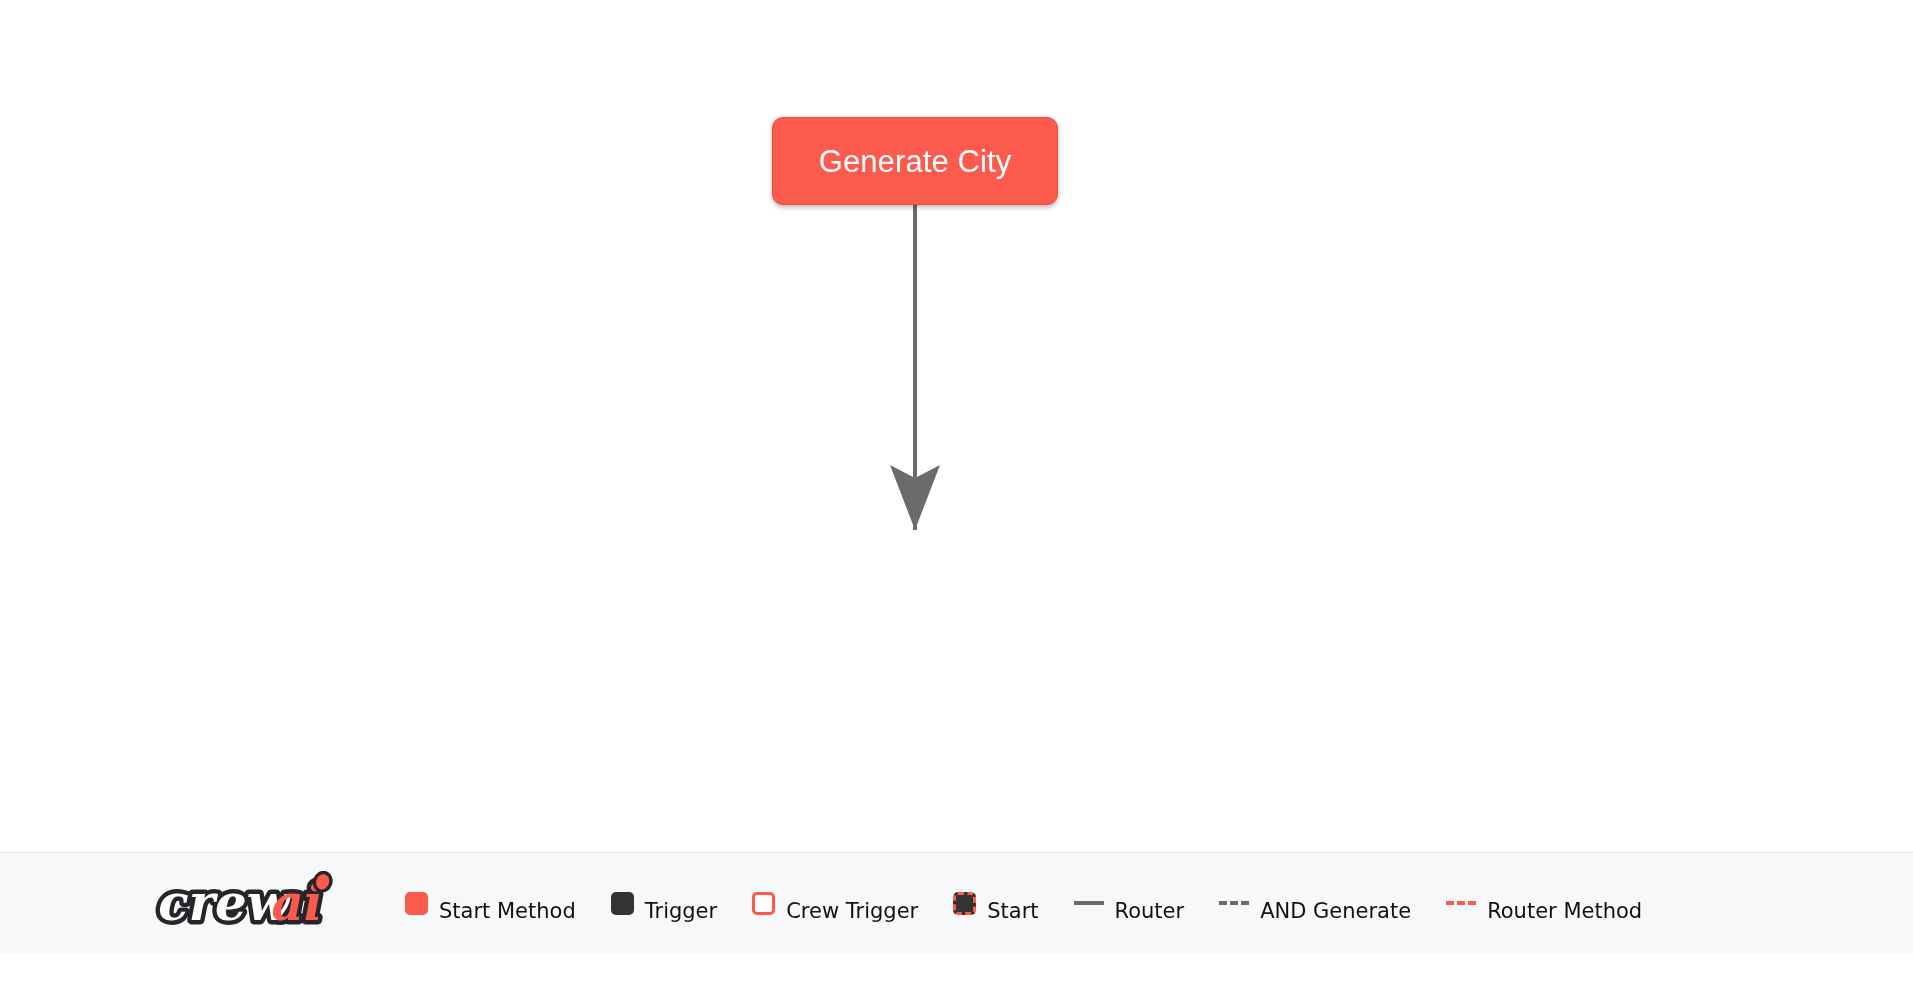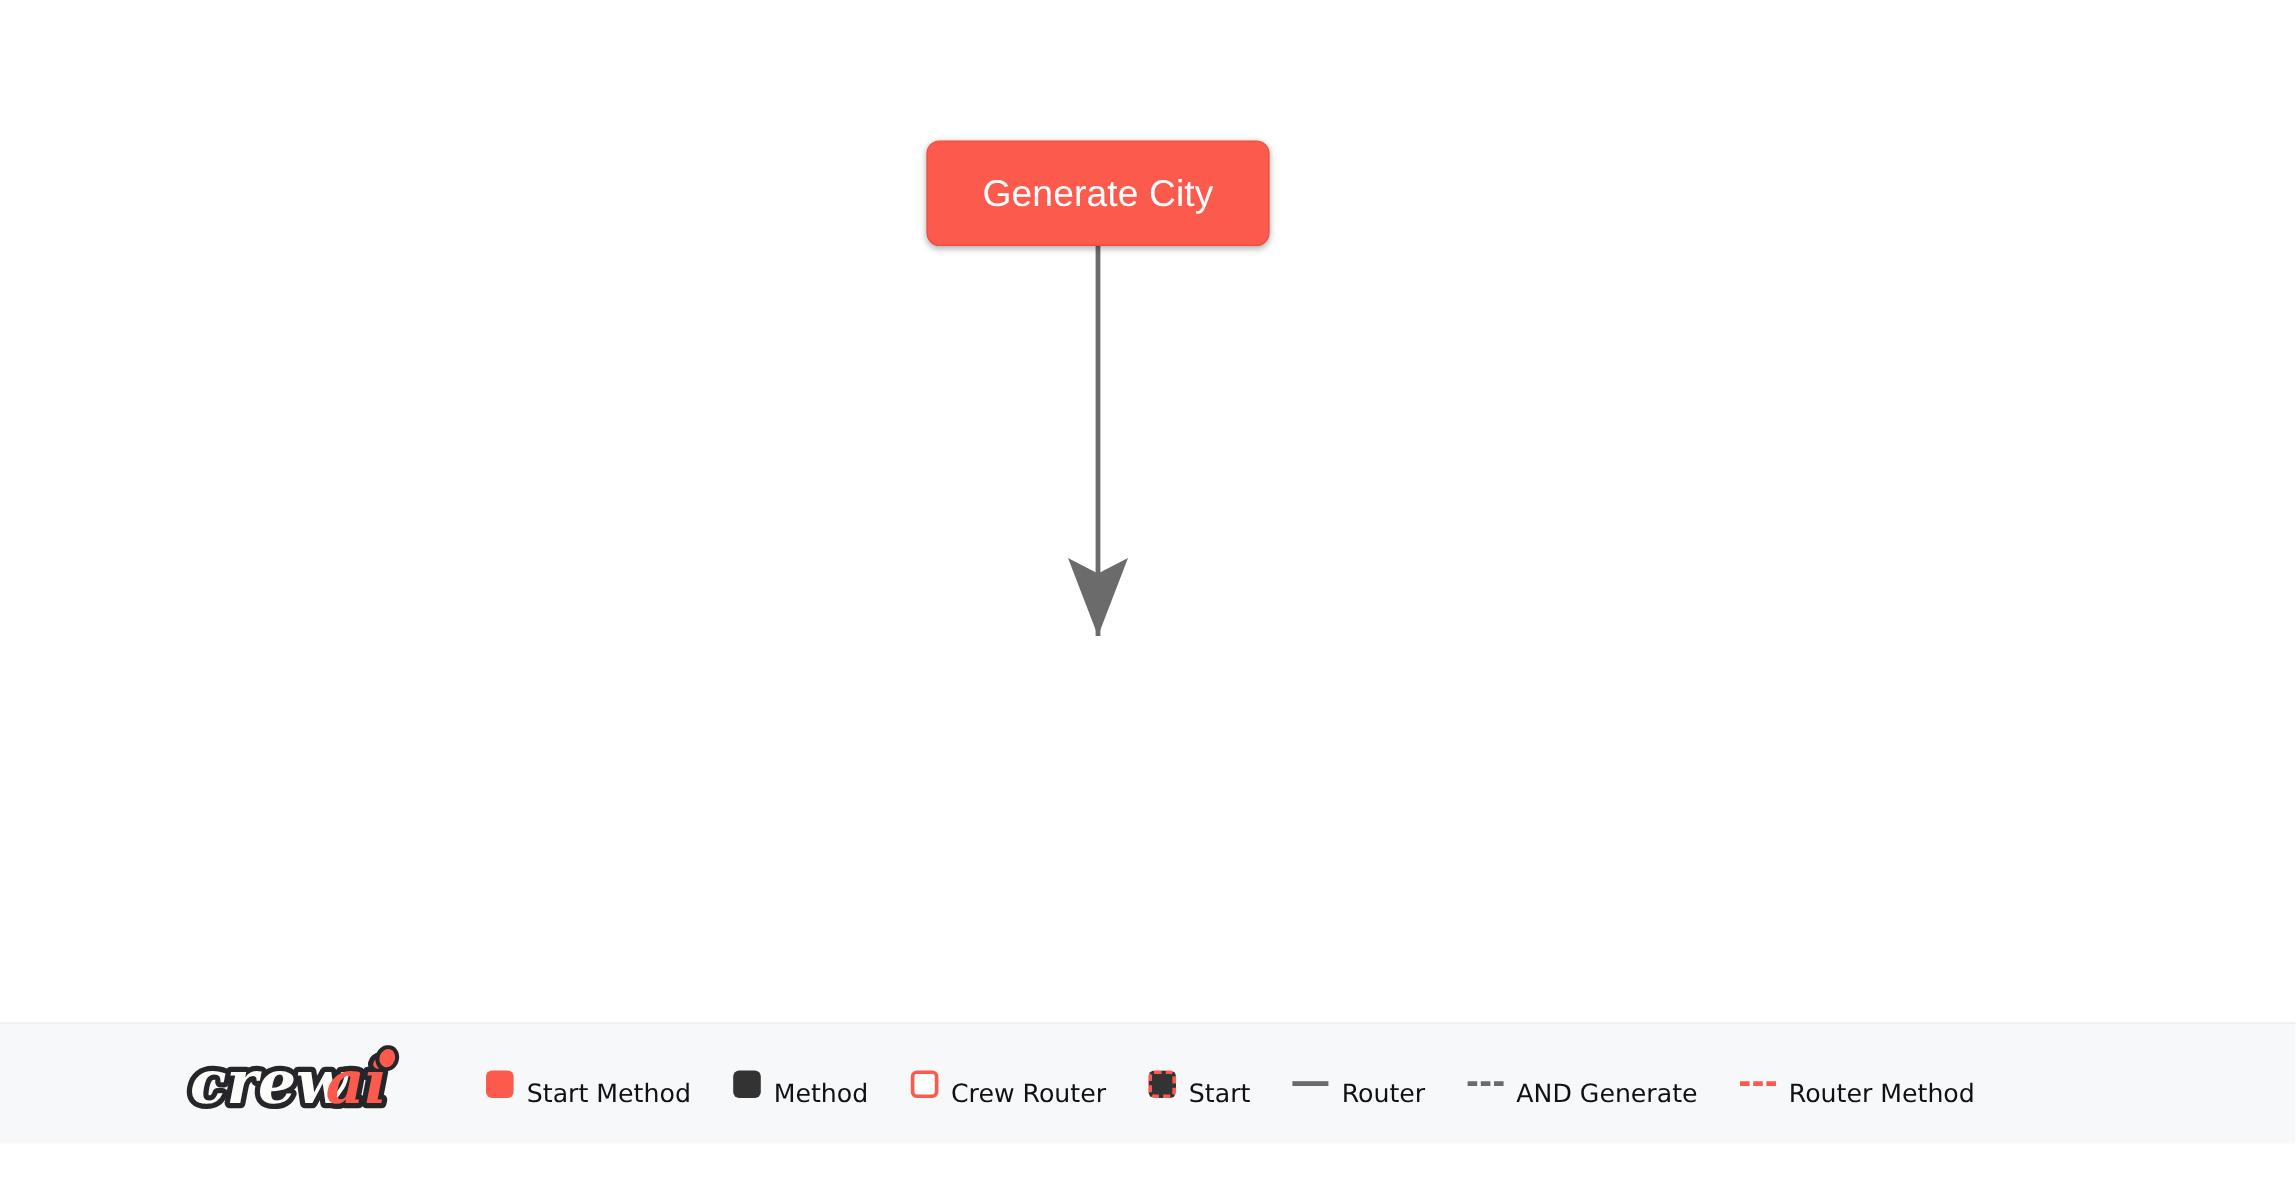--- a/index.html
+++ b/index.html
@@ -173,26 +173,26 @@
 
     <div class="legend-items">
 
       <div class="legend-item">
         <span class="swatch swatch-start"></span>
         <span class="legend-label">Start Method</span>
       </div>
 
       <div class="legend-item">
         <span class="swatch swatch-method"></span>
-        <span class="legend-label">Method</span>
+        <span class="legend-label">Trigger</span>
       </div>
 
       <div class="legend-item">
         <span class="swatch swatch-crew"></span>
-        <span class="legend-label">Crew Router</span>
+        <span class="legend-label">Crew Trigger</span>
       </div>
 
       <div class="legend-item">
         <span class="swatch swatch-router"></span>
         <span class="legend-label">Start</span>
       </div>
 
       <div class="legend-item">
         <span class="line-swatch line-trigger"></span>
         <span class="legend-label">Router</span>

